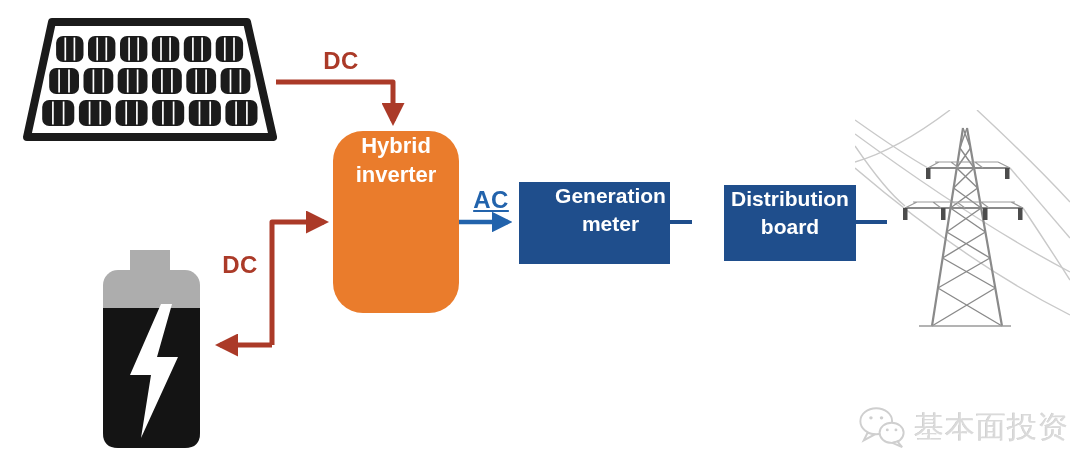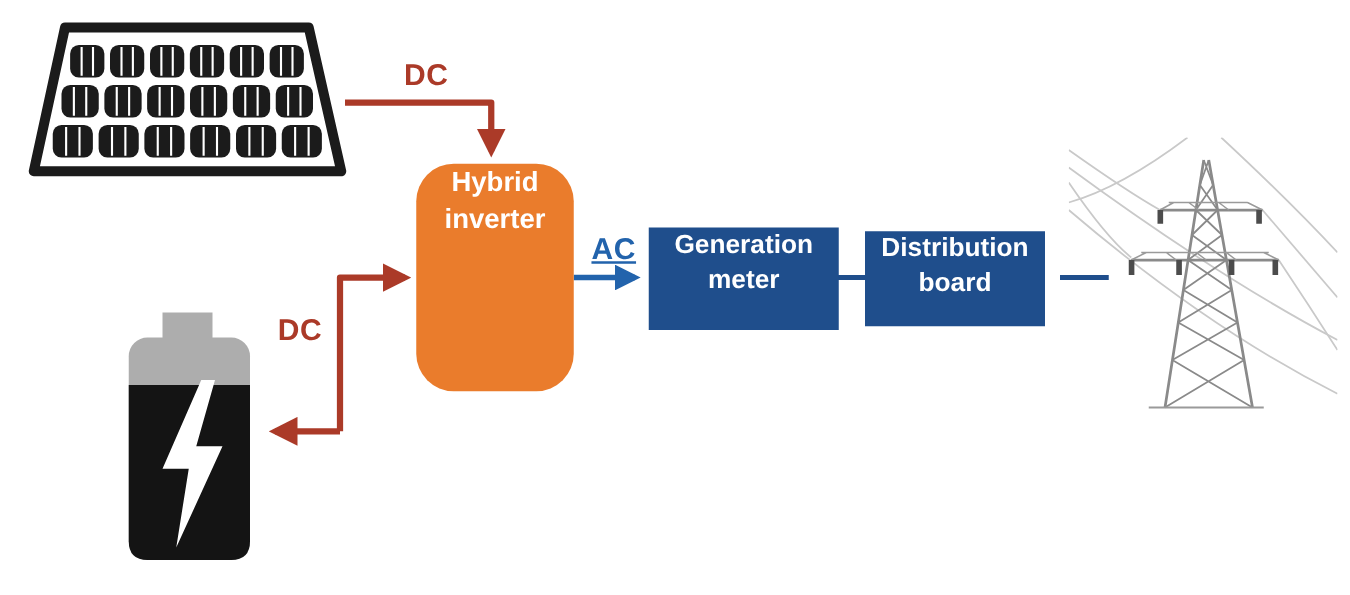--- a/index.html
+++ b/index.html
@@ -125,25 +125,25 @@
     <rect x="31" y="4" width="40" height="26" fill="#ADADAD"></rect>
     <rect x="4" y="24" width="97" height="178" rx="15" fill="#ADADAD"></rect>
     <path d="M4,62 H101 V187 Q101,202 86,202 H19 Q4,202 4,187 Z" fill="#141414"></path>
     <path d="M62,58 L31,129 H52 L42,192 L79,111 H58 L73,58 Z" fill="#ffffff"></path>
   </svg>
 
   <div class="node orange" style="left:333px;top:131px;width:126px;height:182px;">
     <span class="lbl">Hybrid inverter</span>
   </div>
 
-  <div class="node blue" style="left:519px;top:182px;width:152px;height:82px;">
+  <div class="node blue" style="left:519px;top:182px;width:119px;height:82px;padding-left:32px;">
     <span class="lbl">Generation meter</span>
   </div>
 
-  <div class="node blue" style="left:692px;top:185px;width:144px;height:76px;">
+  <div class="node blue" style="left:724px;top:185px;width:132px;height:76px;">
     <span class="lbl">Distribution board</span>
   </div>
 
   <svg class="icon" style="left:855px;top:110px;" width="215" height="228" viewBox="0 0 215 228" aria-hidden="true">
 
     <g stroke="#c9c9c9" stroke-width="1.4" fill="none">
       <path d="M0,10 Q48,44 73,58"></path>
       <path d="M0,36 Q30,80 50,96"></path>
       <path d="M155,58 Q186,94 215,128"></path>
       <path d="M168,98 Q192,134 215,170"></path>
@@ -176,14 +176,31 @@
     <rect x="128" y="98" width="4.5" height="12" fill="#4c4c4c"></rect>
     <rect x="163" y="98" width="4.5" height="12" fill="#4c4c4c"></rect>
 
     <path d="M64,216 H156" stroke="#9a9a9a" stroke-width="1.6"></path>
   </svg>
 
   <div class="edge-label dc" style="left:341px;top:47px;">DC</div>
   <div class="edge-label dc" style="left:240px;top:251px;">DC</div>
   <div class="edge-label ac" style="left:491px;top:186px;">AC</div>
 
+  <div class="watermark">
+    <svg width="50" height="46" viewBox="0 0 52 46" aria-hidden="true">
+      <g stroke="#cfcfcf" stroke-width="2" fill="#ffffff">
+        <ellipse cx="20" cy="17" rx="16.5" ry="13.5"></ellipse>
+        <path d="M11,29 L7,37 L18,31 Z"></path>
+        <ellipse cx="36" cy="29" rx="12.5" ry="10.5"></ellipse>
+        <path d="M42,38 L47,44 L37,39.5 Z"></path>
+      </g>
+      <g fill="#cfcfcf">
+        <circle cx="14.5" cy="13.5" r="1.8"></circle>
+        <circle cx="25.5" cy="13.5" r="1.8"></circle>
+        <circle cx="31.5" cy="26" r="1.5"></circle>
+        <circle cx="40.5" cy="26" r="1.5"></circle>
+      </g>
+    </svg>
+    <span class="watermark-text">基本面投资</span>
+  </div>
 
 </div>
 
 </body></html>

